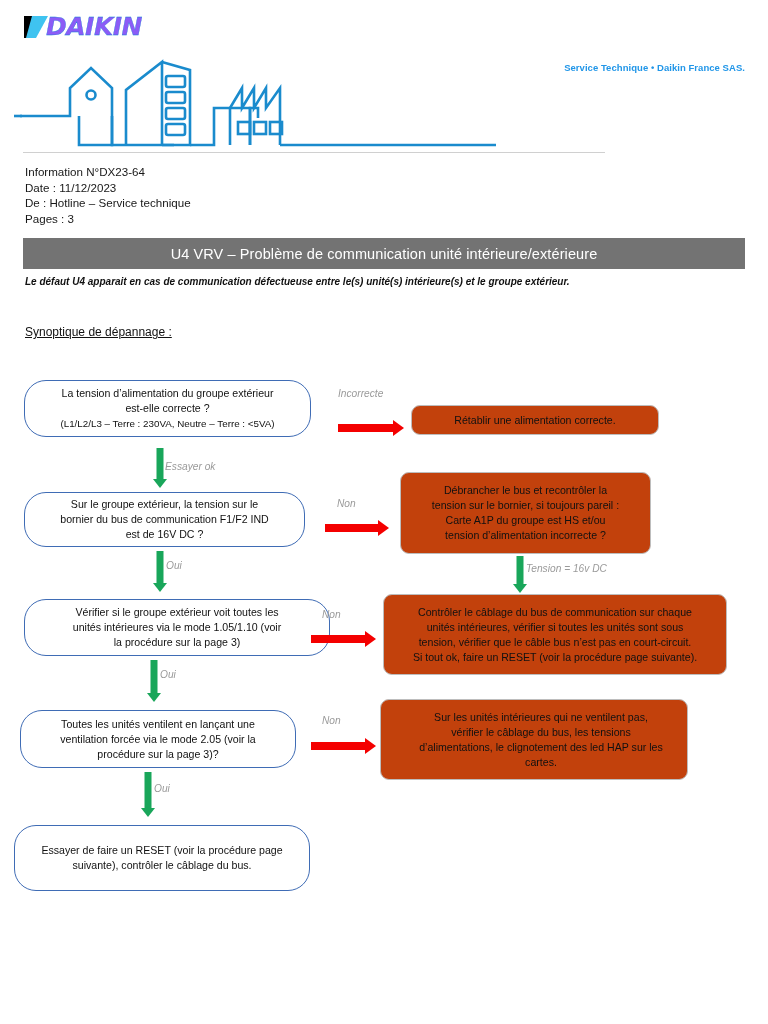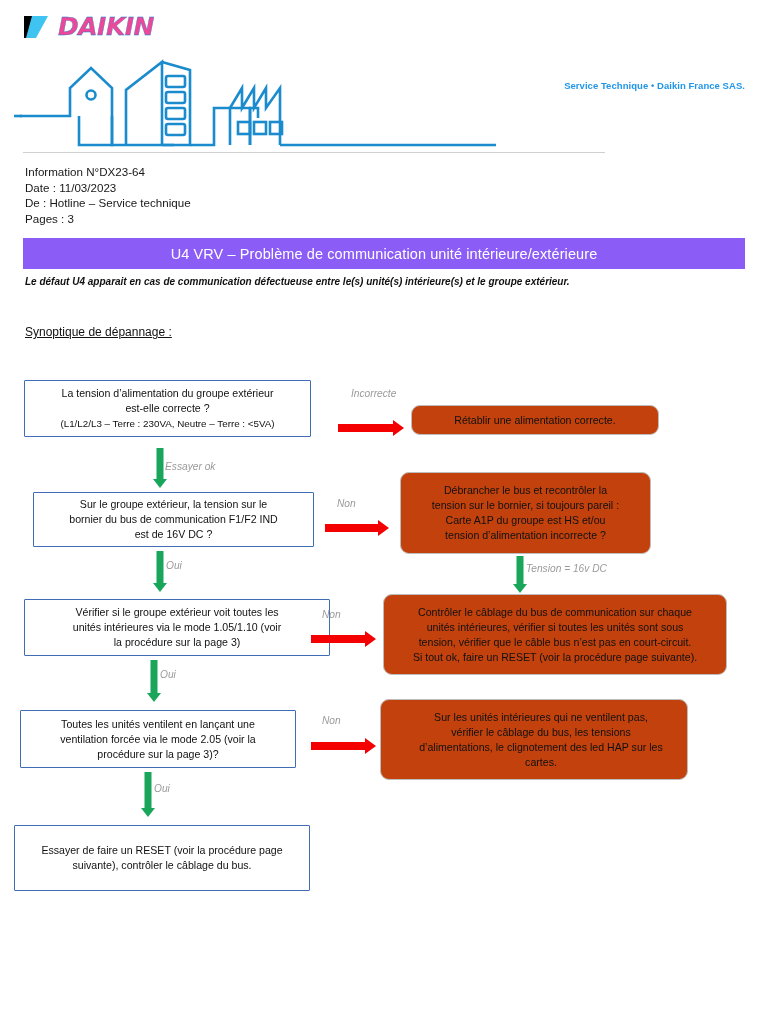--- a/index.html
+++ b/index.html
@@ -28,27 +28,27 @@
     left: 22px; top: 12px;
     width: 150px; height: 30px;
   }
   .logo-mark {
     position: absolute;
     left: 0; top: 2px;
     width: 30px; height: 26px;
   }
   .logo-word {
     position: absolute;
-    left: 36px; top: 0px;
+    left: 24px; top: 0px;
     font-family: "DejaVu Sans", sans-serif;
     font-size: 25px;
     font-weight: 800;
     font-style: italic;
     letter-spacing: -0.5px;
-    color: #ec4899;
+    color: #8b5cf6;
     line-height: 30px;
     -webkit-text-stroke: 0.3px #0b7fd4;
   }
   .skyline {
     position: absolute;
     left: 14px; top: 48px;
     width: 600px; height: 105px;
   }
   .hdr-right {
     position: absolute;
@@ -56,42 +56,42 @@
     width: 420px;
     text-align: right;
   }
   .hdr-title {
     font-size: 17.5px;
     color: #2196e8;
     font-weight: 400;
     letter-spacing: 0.1px;
   }
   .hdr-sub {
-    margin-top: 30px;
+    margin-top: 12px;
     font-size: 9.5px;
     color: #2196e8;
     font-weight: 600;
     letter-spacing: 0.05px;
   }
 
   
   .meta {
     position: absolute;
     left: 25px; top: 164px;
     font-size: 11.6px;
     line-height: 15.5px;
     color: #181818;
   }
 
   
   .titlebar {
     position: absolute;
     left: 23px; top: 238px;
     width: 722px; height: 31px;
-    background: #8b5cf6;
+    background: #737373;
     color: #ffffff;
     display: flex;
     align-items: center;
     justify-content: center;
     font-size: 14.5px;
     letter-spacing: 0.1px;
   }
 
   
   .intro {
@@ -122,21 +122,21 @@
     align-items: center;
     justify-content: center;
     text-align: center;
     font-size: 10.6px;
     line-height: 15px;
     color: #111111;
     padding: 4px 8px;
   }
   .node-blue {
     border: 1.3px solid #3f6cb5;
-    border-radius: 1px;
+    border-radius: 22px;
     background: #ffffff;
   }
   .node-gray {
     border: 1.1px solid #bdbdbd;
     border-radius: 9px;
     background: #c2410c;
   }
   .node .txt { width: 100%; }
   .node.left-text { justify-content: flex-start; text-align: left; }
   .node.left-text .txt { text-align: center; padding-left: 6px; margin-left: 8px; }
@@ -234,59 +234,59 @@
 
   <div class="hdr-right">
     <div class="hdr-sub">Service Technique • Daikin France SAS.</div>
   </div>
 
   <div style="position:absolute; left:23px; top:152px; width:582px; height:1px; background:#d0d0d0;"></div>
 </div>
 
 <div class="meta">
   <div>Information N°DX23-64</div>
-  <div>Date : 11/03/2023</div>
+  <div>Date : 11/12/2023</div>
   <div>De : Hotline – Service technique</div>
   <div>Pages : 3</div>
 </div>
 
 <div class="titlebar">U4 VRV – Problème de communication unité intérieure/extérieure</div>
 
 <div class="intro">Le défaut U4 apparait en cas de communication défectueuse entre le(s) unité(s) intérieure(s) et le groupe extérieur.</div>
 <div class="synoptique">Synoptique de dépannage :</div>
 
 <div class="flow">
 
   <div class="node node-blue" style="left:24px; top:380px; width:287px; height:57px;">
     <div class="txt">
       <span>La tension d’alimentation du groupe extérieur</span><br>
       <span>est-elle correcte ?</span><br>
       <span class="small-line">(L1/L2/L3 – Terre : 230VA, Neutre – Terre : &lt;5VA)</span>
     </div>
   </div>
 
-  <div class="edge-label" style="left:351px; top:388px;">Incorrecte</div>
+  <div class="edge-label" style="left:338px; top:388px;">Incorrecte</div>
   <div class="arrow-right" style="left:338px; top:419px; width:68px; height:17px;">
     <div class="shaft" style="width:57px;"></div>
     <div class="head" style="left:55px;"></div>
   </div>
 
   <div class="node node-gray" style="left:411px; top:405px; width:248px; height:30px;">
     <div class="txt">
       <span>Rétablir une alimentation correcte.</span>
     </div>
   </div>
 
   <div class="arrow-down" style="left:152px; top:448px; width:16px; height:42px;">
     <div class="shaft" style="height:33px;"></div>
     <div class="head" style="top:31px;"></div>
   </div>
   <div class="edge-label" style="left:165px; top:461px;">Essayer ok</div>
 
-  <div class="node node-blue" style="left:24px; top:492px; width:281px; height:55px;margin-left:9px;">
+  <div class="node node-blue" style="left:24px; top:492px; width:281px; height:55px;">
     <div class="txt">
       <span>Sur le groupe extérieur, la tension sur le</span><br>
       <span>bornier du bus de communication F1/F2 IND</span><br>
       <span>est de 16V DC ?</span>
     </div>
   </div>
 
   <div class="edge-label" style="left:337px; top:498px;">Non</div>
   <div class="arrow-right" style="left:325px; top:519px; width:66px; height:17px;">
     <div class="shaft" style="width:55px;"></div>

